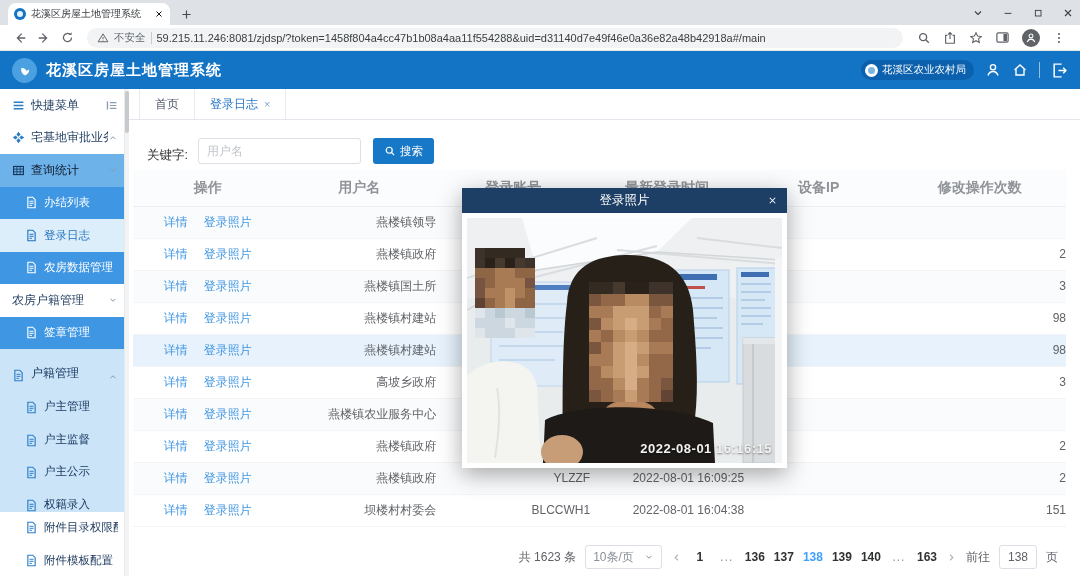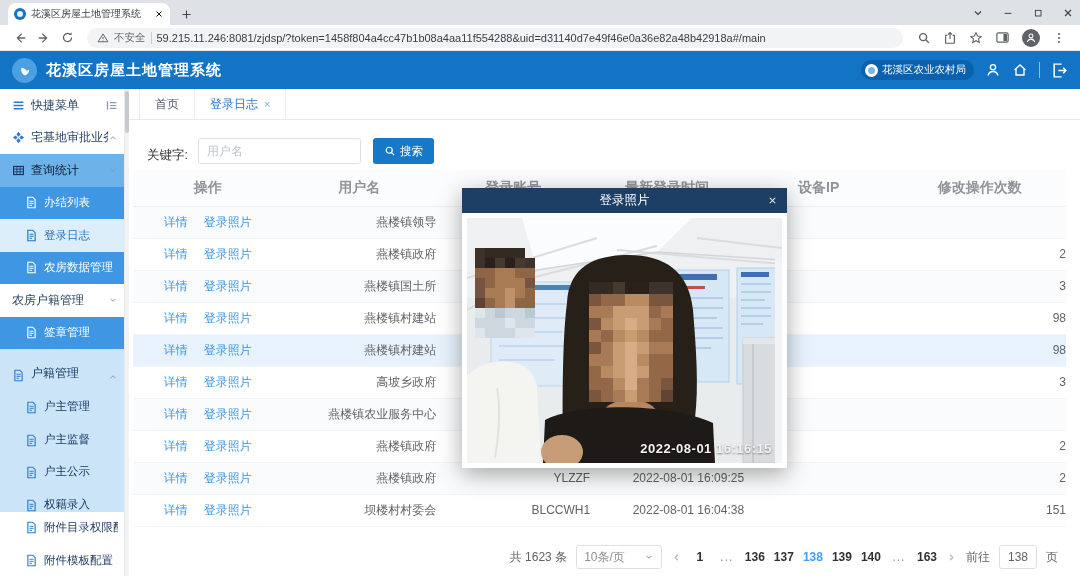--- a/index.html
+++ b/index.html
@@ -70,21 +70,21 @@
   .tablewrap { margin:6px 14px 0 4px; flex:none; }
   table { width:100%; border-collapse:collapse; table-layout:fixed; }
   thead th { height:36px; color:#909399; font-weight:bold; font-size:14px; background:#fbfcfd; border-bottom:1px solid #ebeef5; }
   tbody td { height:32px; text-align:right; color:#606266; font-size:12px; border-bottom:1px solid #f2f4f7; overflow:hidden; white-space:nowrap; }
   tbody tr:nth-child(odd) { background:#fafbfc; }
   tbody tr.hl { background:#e7f2fc; }
   .lnk { color:#4096e0; cursor:pointer; }
   .oplinks { display:flex; justify-content:center; gap:16px; }
 
   .pagination { margin-top:auto; height:38px; display:flex; align-items:center; justify-content:flex-end; padding-right:22px; gap:9px; font-size:12px; color:#606266; flex:none; }
-  .psize { border:1px solid #dcdfe6; border-radius:3px; height:24px; padding:0 7px; display:flex; align-items:center; gap:19px; color:#8a9099; }
+  .psize { border:1px solid #dcdfe6; border-radius:3px; height:24px; padding:0 7px; display:flex; align-items:center; gap:10px; color:#8a9099; }
   .pg { min-width:18px; text-align:center; font-weight:bold; color:#303133; cursor:pointer; }
   .pg.active { color:#409eff; }
   .pg.dots { color:#909399; letter-spacing:1px; font-weight:normal; }
   .pchev { color:#aeb3ba; }
   .goto-input { width:38px; height:24px; border:1px solid #dcdfe6; border-radius:3px; text-align:center; font-size:12px; color:#606266; outline:none; }
 
   
   .modal { position:absolute; left:462px; top:188px; width:325px; background:#fff; box-shadow:0 6px 22px rgba(0,0,0,.35); z-index:10; }
   .modal-h { height:25px; background:#1d3f66; color:#fff; display:flex; align-items:center; justify-content:center; font-size:12.5px; position:relative; }
   .modal-x { position:absolute; right:9px; top:0; height:25px; display:flex; align-items:center; font-size:13px; cursor:pointer; }

